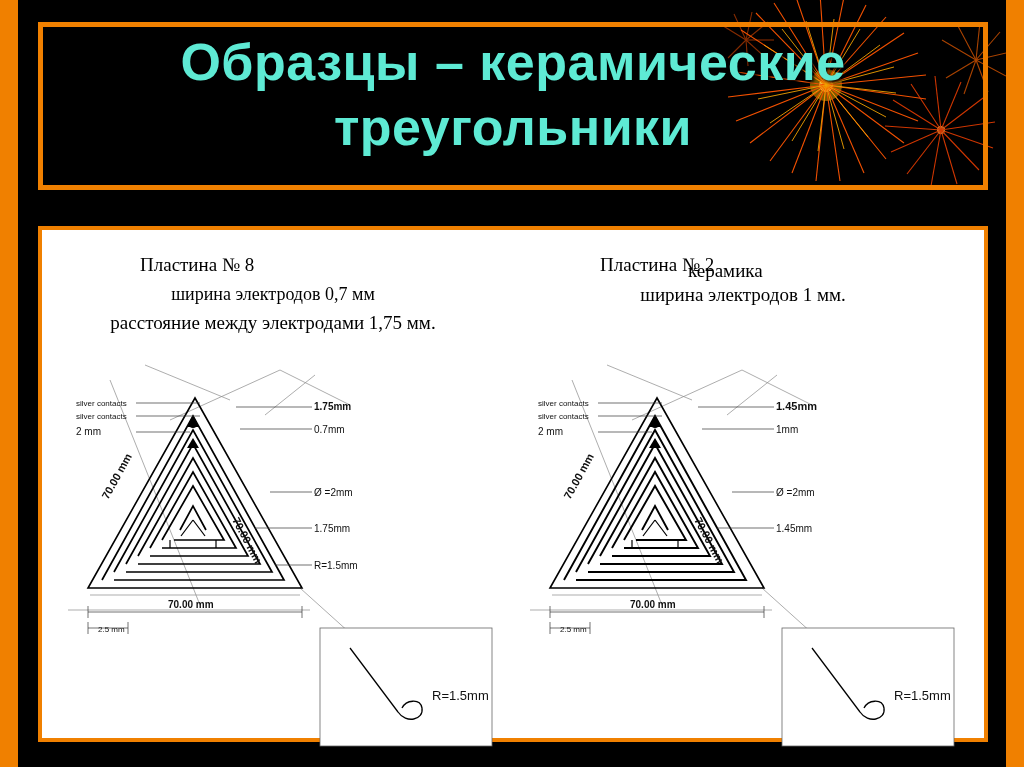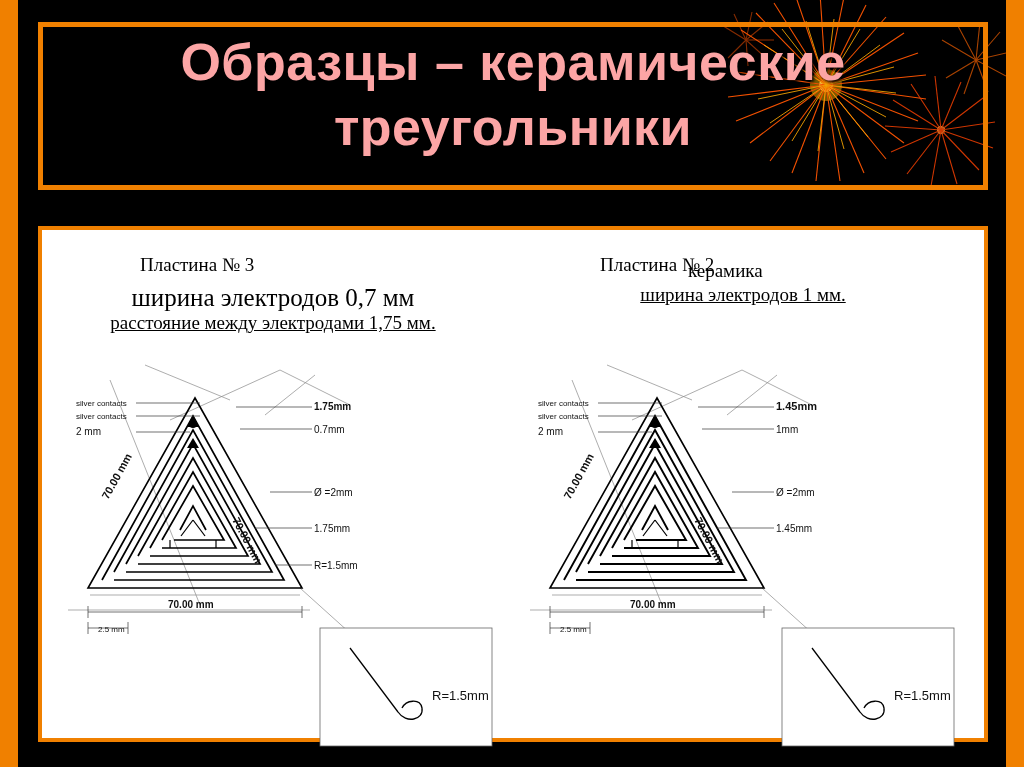--- a/index.html
+++ b/index.html
@@ -53,21 +53,21 @@
     border: 5px solid #F08000;
     box-sizing: border-box;
     background: transparent;
   }
   .title-text {
     position: absolute;
     left: 38px;
     top: 30px;
     width: 950px;
     text-align: center;
-    color: #fca5a5;
+    color: #5eead4;
     font-family: "Liberation Sans", sans-serif;
     font-weight: bold;
     font-size: 52px;
     line-height: 1.25;
     letter-spacing: 0.5px;
     text-shadow: 2px 2px 3px rgba(0,0,0,0.9);
   }
   
   .panel {
     position: absolute;
@@ -100,39 +100,37 @@
     top: 254px;
     font-size: 19px;
     color: #000000;
   }
   .line2-left {
     position: absolute;
     left: 38px;
     top: 284px;
     width: 470px;
     text-align: center;
-    font-size: 25px;
+    font-size: 18px;
   }
   .line3-left {
     position: absolute;
     left: 38px;
     top: 312px;
     width: 470px;
     text-align: center;
     font-size: 19px;
-    text-decoration: underline;
   }
   .line2-right {
     position: absolute;
     left: 508px;
     top: 284px;
     width: 470px;
     text-align: center;
     font-size: 19px;
-    text-decoration: underline;
   }
   .line3-right {
     position: absolute;
     left: 498px;
     top: 312px;
     width: 490px;
     text-align: center;
     font-size: 19px;
   }
   
@@ -247,21 +245,21 @@
         </g>
       </g>
     </svg>
   </div>
 
   <div class="title-box"></div>
   <div class="title-text">Образцы – керамические треугольники</div>
 
   <div class="panel"></div>
 
-  <div class="plate1-title">Пластина № 3</div>
+  <div class="plate1-title">Пластина № 8</div>
   <div class="ceramic-label">керамика</div>
   <div class="plate2-title">Пластина № 2</div>
 
   <div class="line2-left">ширина электродов 0,7 мм</div>
   <div class="line3-left">расстояние между электродами 1,75 мм.</div>
 
   <div class="line2-right">ширина электродов 1 мм.</div>
 
   <div class="drawing drawing-left">
     <svg width="460" height="390" viewBox="0 0 460 390">

